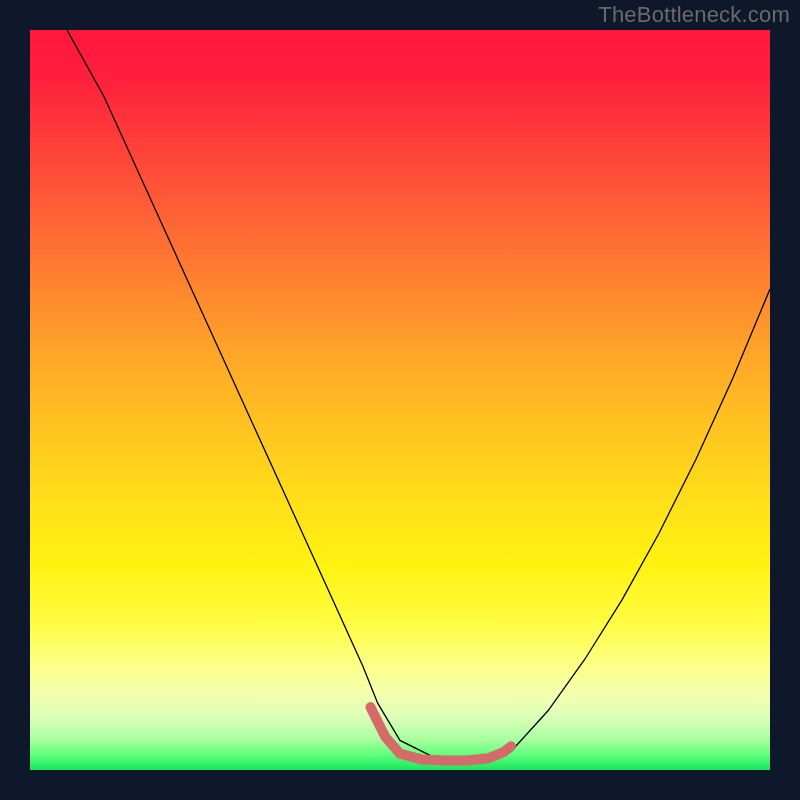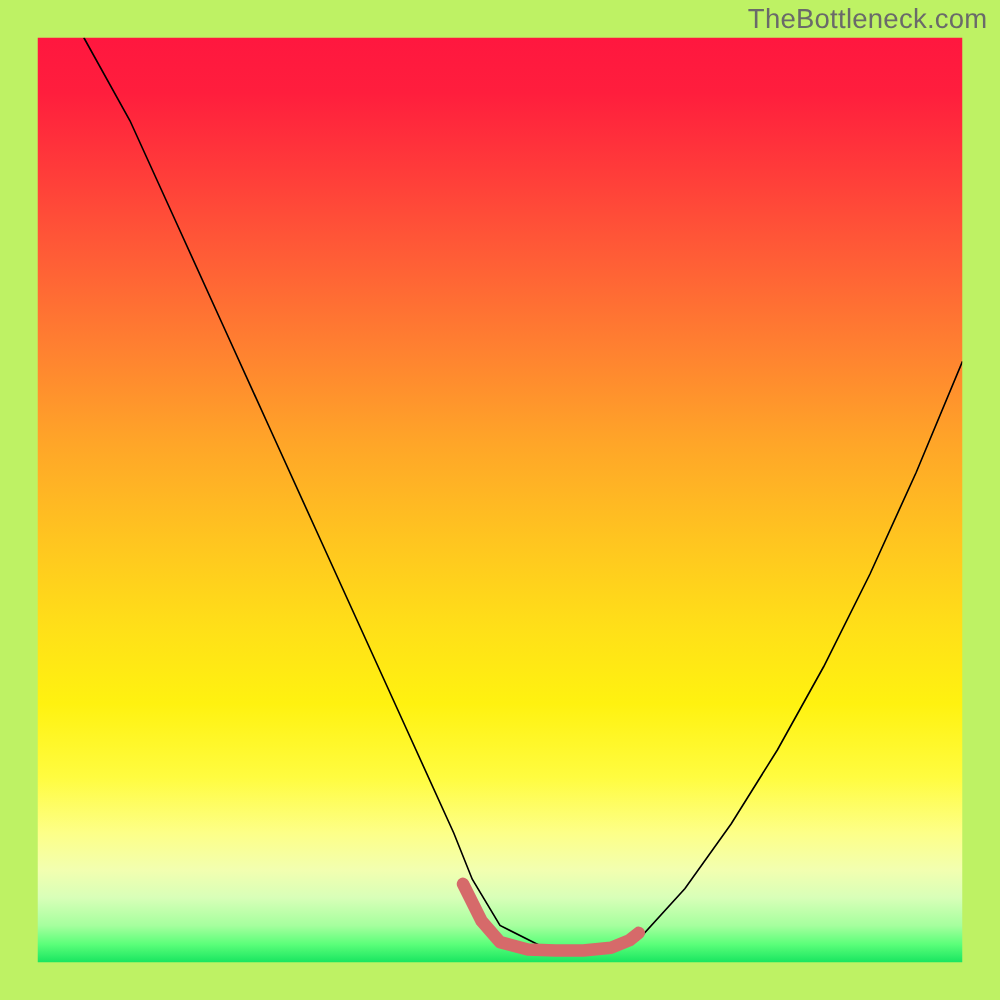--- a/index.html
+++ b/index.html
@@ -10,21 +10,21 @@
     background: #000;
     overflow: hidden;
     font-family: Arial, Helvetica, sans-serif;
   }
   .frame {
     position: absolute;
     left: 0;
     top: 0;
     width: 800px;
     height: 800px;
-    background: #bef264;
+    background: #0f172a;
   }
   .watermark {
     position: absolute;
     top: 2px;
     right: 10px;
     color: #6a6a6a;
     font-size: 22px;
     font-weight: 500;
     letter-spacing: 0.2px;
     z-index: 50;

